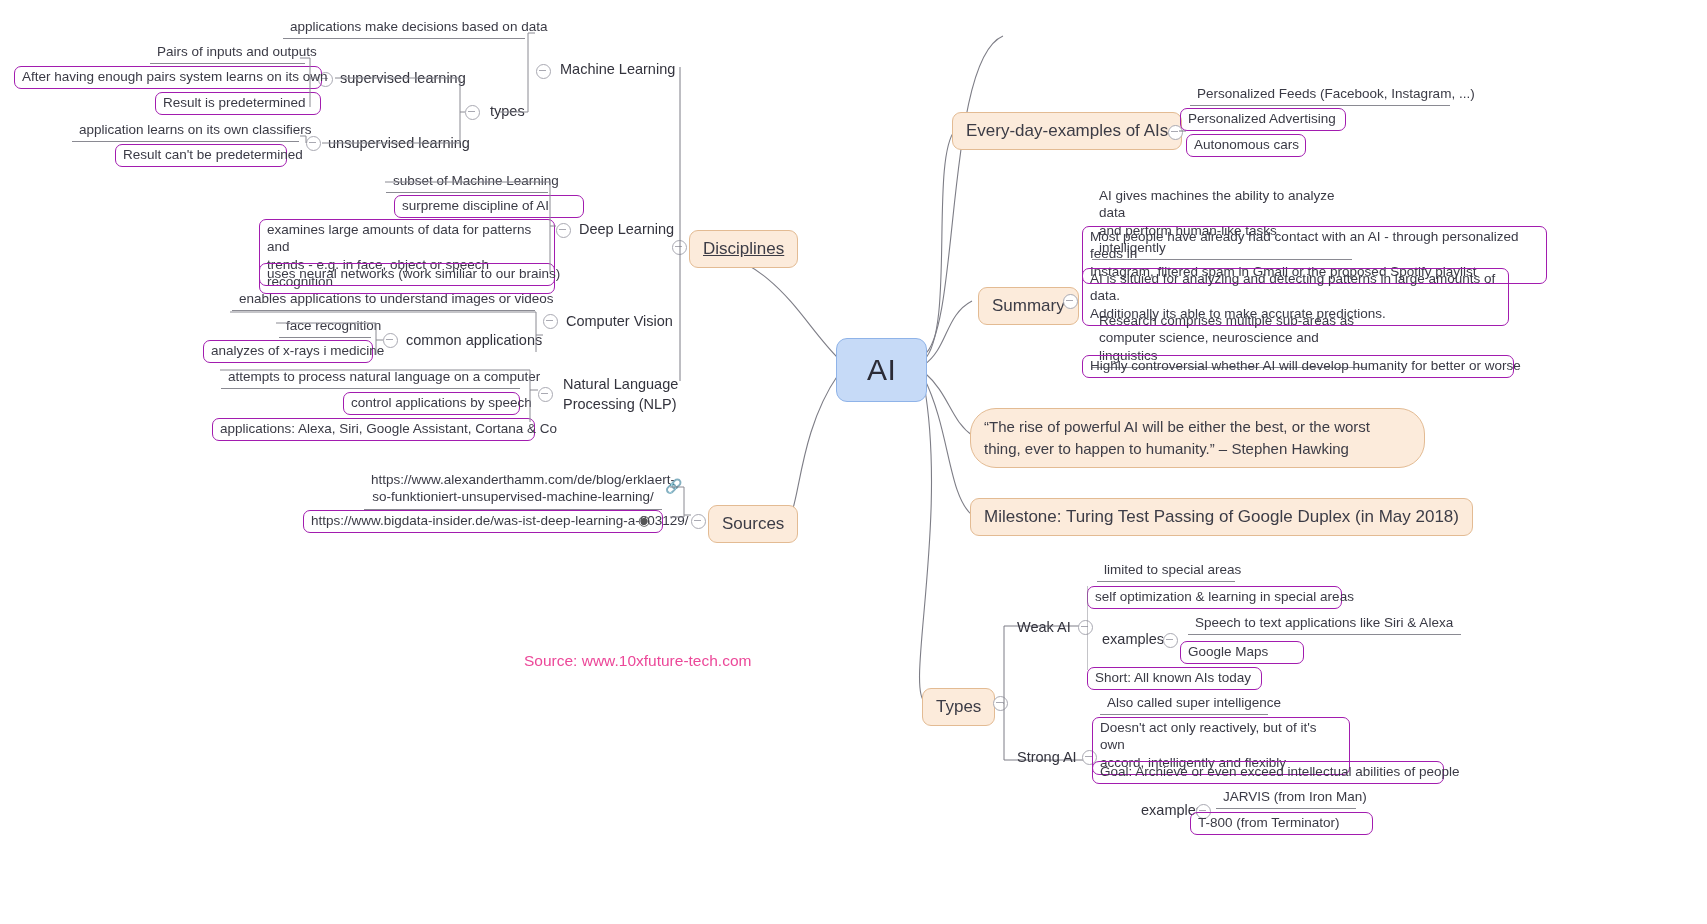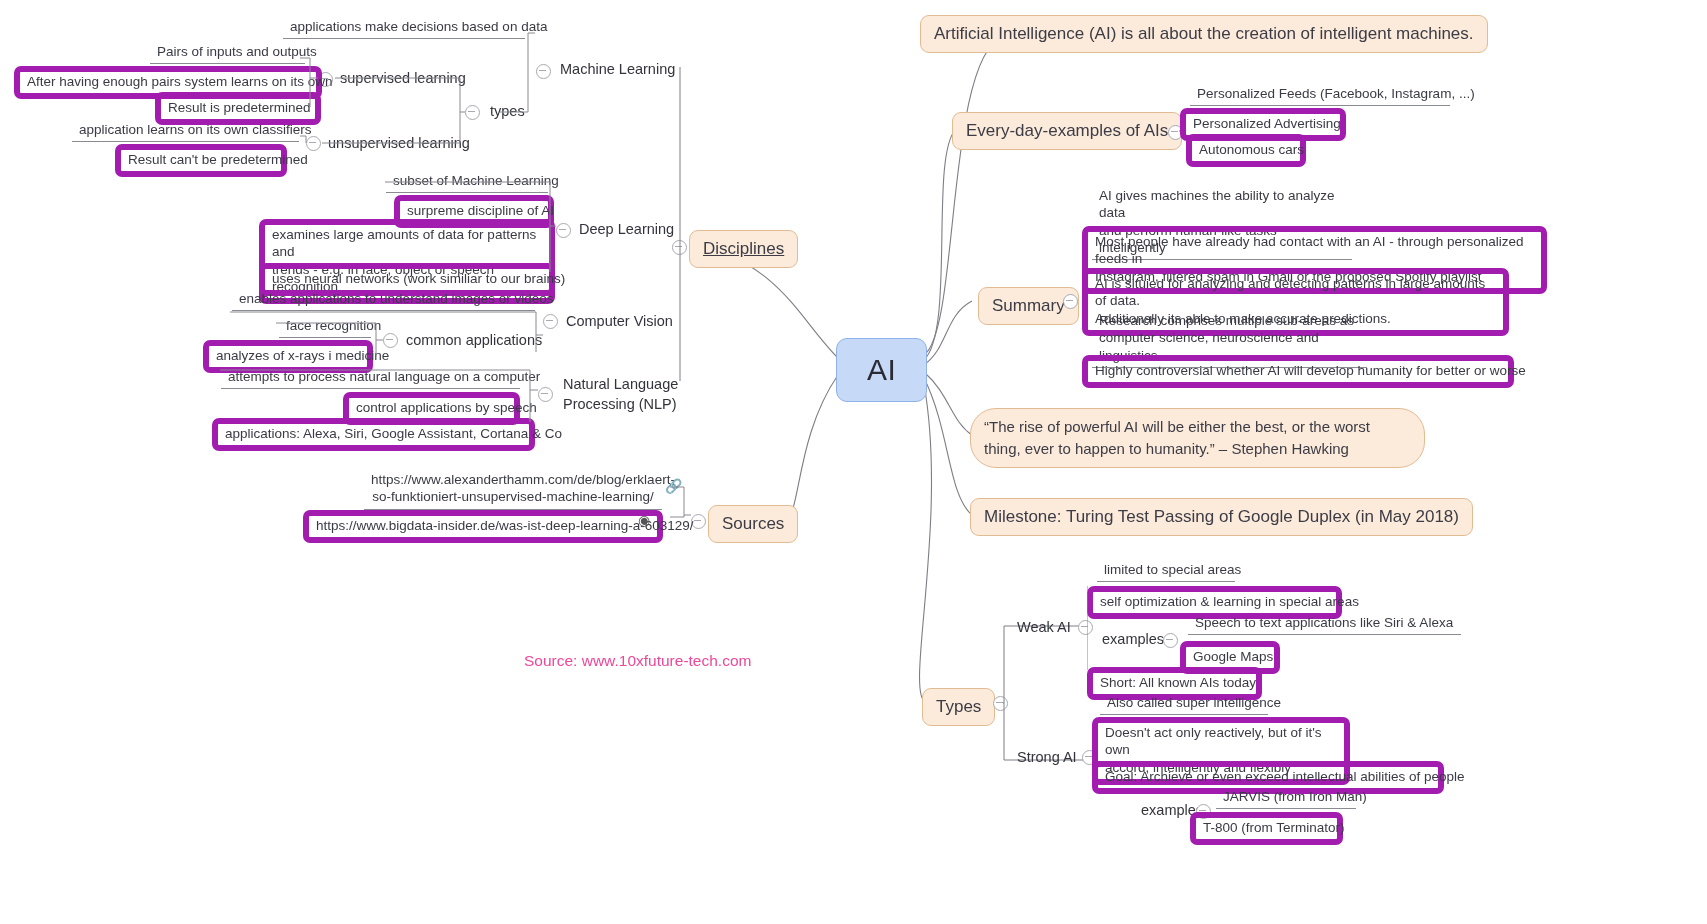--- a/index.html
+++ b/index.html
@@ -7,21 +7,21 @@
        font-family:"Liberation Sans","DejaVu Sans",sans-serif;color:#2a2a33;}
   #stage{position:absolute;left:0;top:0;width:1707px;height:924px;}
   svg#wires{position:absolute;left:0;top:0;width:1707px;height:924px;pointer-events:none;}
 
   
   .node{position:absolute;box-sizing:border-box;line-height:1.28;}
 
   
   .leaf{font-size:13.5px;color:#3a3a45;padding:1px 7px 3px 7px;white-space:pre;}
   .leaf.u{border-bottom:1px solid #8a8a92;}
-  .boxtab{border:6px solid #a21caf;border-radius:7px;background:transparent;}
+  .boxtab{border:1px solid #a21caf;border-radius:7px;background:transparent;}
 
   
   .branch{font-size:14.5px;color:#33333d;padding:2px 6px;white-space:pre;}
 
   
   .pill{background:#fcebdb;border:1px solid #e3bb93;border-radius:9px;
         padding:7px 13px;font-size:17px;color:#3c3c46;white-space:nowrap;}
   .pill.wrap{white-space:normal;}
   .pill.italic{font-size:15px;line-height:1.45;border-radius:26px;}
 
@@ -54,21 +54,20 @@
       <path d="M924 378 C 950 430, 948 495, 972 515"></path>
       <path d="M924 384 C 948 520, 905 690, 925 702"></path>
 
       <path d="M838 358 C 800 320, 780 265, 700 246"></path>
       <path d="M838 375 C 800 430, 800 500, 789 520"></path>
     </g>
   </svg>
 
   <div class="node root" style="left:836px;top:338px;">AI</div>
 
-  <div class="node pill" style="left:920px;top:15px;">Artificial Intelligence (AI) is all about the creation of intelligent machines.</div>
 
   <div class="node pill" style="left:952px;top:112px;">Every-day-examples of AIs</div>
   <div class="coll" style="left:1168px;top:125px;"></div>
   <svg style="position:absolute;left:1178px;top:84px;width:20px;height:90px;">
     <path d="M1 47 H 8" stroke="#7d7d86" fill="none"></path>
   </svg>
   <div class="node leaf u" style="left:1190px;top:84px;width:260px;">Personalized Feeds (Facebook, Instagram, ...)</div>
   <div class="node leaf boxtab" style="left:1180px;top:108px;width:166px;">Personalized Advertising</div>
   <div class="node leaf boxtab" style="left:1186px;top:134px;width:120px;">Autonomous cars</div>
 
@@ -95,33 +94,33 @@
     <path d="M0 83 H 1 V 6 H 86 M1 83 V 140 H 86" stroke="#7d7d86" fill="none" transform="translate(0,0)"></path>
   </svg>
 
   <div class="node branch" style="left:1011px;top:616px;">Weak AI</div>
   <div class="coll" style="left:1078px;top:620px;"></div>
   <div class="node leaf u" style="left:1097px;top:560px;width:138px;">limited to special areas</div>
   <div class="node leaf boxtab" style="left:1087px;top:586px;width:255px;">self optimization &amp; learning in special areas</div>
   <div class="node branch" style="left:1096px;top:628px;">examples</div>
   <div class="coll" style="left:1163px;top:633px;"></div>
   <div class="node leaf u" style="left:1188px;top:613px;width:273px;">Speech to text applications like Siri &amp; Alexa</div>
-  <div class="node leaf boxtab" style="left:1180px;top:641px;width:100px;">Google Maps</div>
+  <div class="node leaf boxtab" style="left:1180px;top:641px;width:124px;">Google Maps</div>
   <div class="node leaf boxtab" style="left:1087px;top:667px;width:175px;">Short: All known AIs today</div>
 
   <div class="node branch" style="left:1011px;top:746px;">Strong AI</div>
   <div class="coll" style="left:1082px;top:750px;"></div>
   <div class="node leaf u" style="left:1100px;top:693px;width:168px;">Also called super intelligence</div>
   <div class="node leaf boxtab" style="left:1092px;top:717px;width:258px;white-space:pre-line;">Doesn't act only reactively, but of it's own
 accord, intelligently and flexibly</div>
   <div class="node leaf boxtab" style="left:1092px;top:761px;width:352px;">Goal: Archieve or even exceed intellectual abilities of people</div>
   <div class="node branch" style="left:1135px;top:799px;">examples</div>
   <div class="coll" style="left:1196px;top:804px;"></div>
   <div class="node leaf u" style="left:1216px;top:787px;width:140px;">JARVIS (from Iron Man)</div>
-  <div class="node leaf boxtab" style="left:1190px;top:812px;width:153px;">T-800 (from Terminator)</div>
+  <div class="node leaf boxtab" style="left:1190px;top:812px;width:183px;">T-800 (from Terminator)</div>
 
   <svg style="position:absolute;left:1087px;top:560px;width:420px;height:280px;">
     <g fill="none" stroke="#8a8a92" stroke-width="1">
       <path d="M0 66 V 26"></path>
       <path d="M0 66 V 110"></path>
     </g>
   </svg>
 
   <div class="node pill" style="left:689px;top:230px;text-decoration:underline;">Disciplines</div>
   <div class="coll" style="left:672px;top:240px;"></div>
@@ -153,21 +152,21 @@
       <path d="M460 112 V 143 H 322"></path>
       <path d="M318 78 H 310 V 58 H 300"></path>
       <path d="M310 78 V 107"></path>
       <path d="M306 143 V 136 H 300"></path>
     </g>
   </svg>
 
   <div class="node branch" style="left:573px;top:218px;">Deep Learning</div>
   <div class="coll" style="left:556px;top:223px;"></div>
   <div class="node leaf u" style="left:386px;top:171px;width:162px;">subset of Machine Learning</div>
-  <div class="node leaf boxtab" style="left:394px;top:195px;width:160px;">surpreme discipline of AI</div>
+  <div class="node leaf boxtab" style="left:394px;top:195px;width:190px;">surpreme discipline of AI</div>
   <div class="node leaf boxtab" style="left:259px;top:219px;width:296px;white-space:pre-line;">examines large amounts of data for patterns and
 trends - e.g. in face, object or speech recognition</div>
   <div class="node leaf boxtab" style="left:259px;top:263px;width:296px;">uses neural networks (work similiar to our brains)</div>
 
   <div class="node branch" style="left:560px;top:310px;">Computer Vision</div>
   <div class="coll" style="left:543px;top:314px;"></div>
   <div class="node leaf u" style="left:232px;top:289px;width:303px;">enables applications to understand images or videos</div>
   <div class="node branch" style="left:400px;top:329px;">common applications</div>
   <div class="coll" style="left:383px;top:333px;"></div>
   <div class="node leaf u" style="left:279px;top:316px;width:92px;">face recognition</div>

